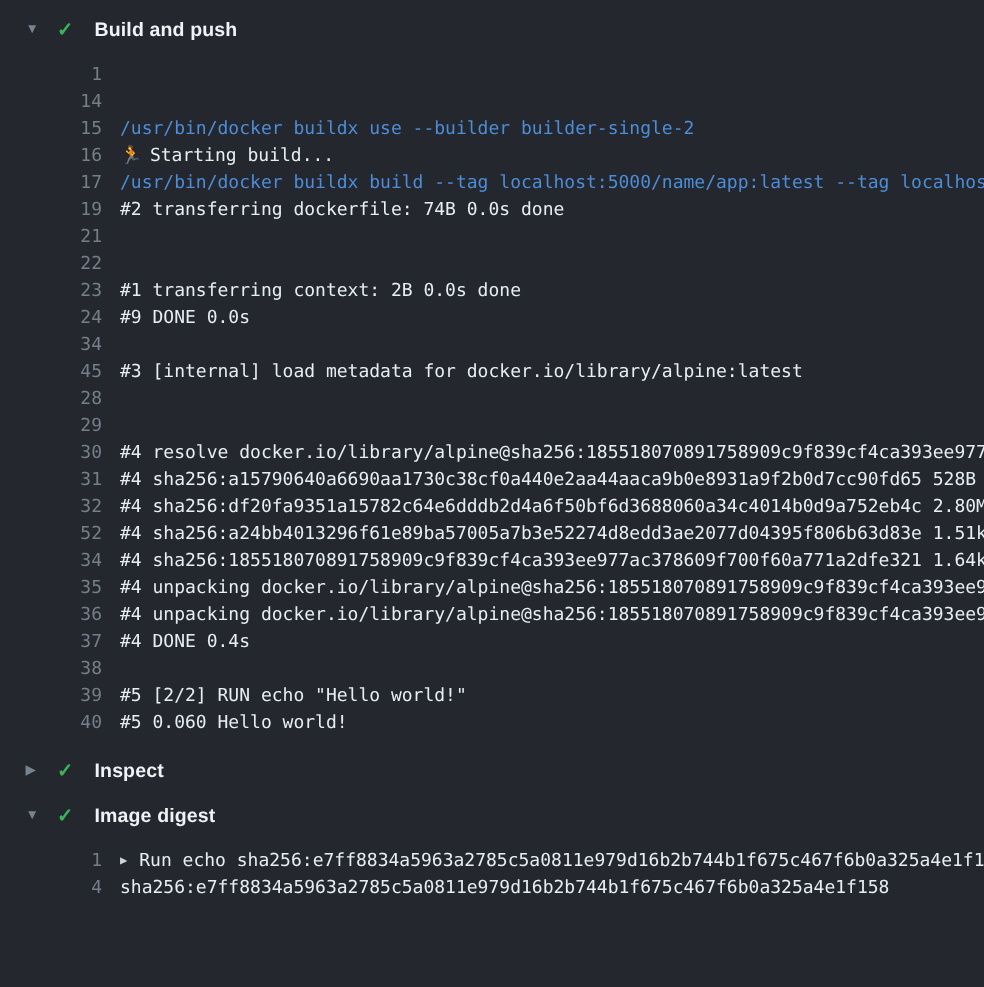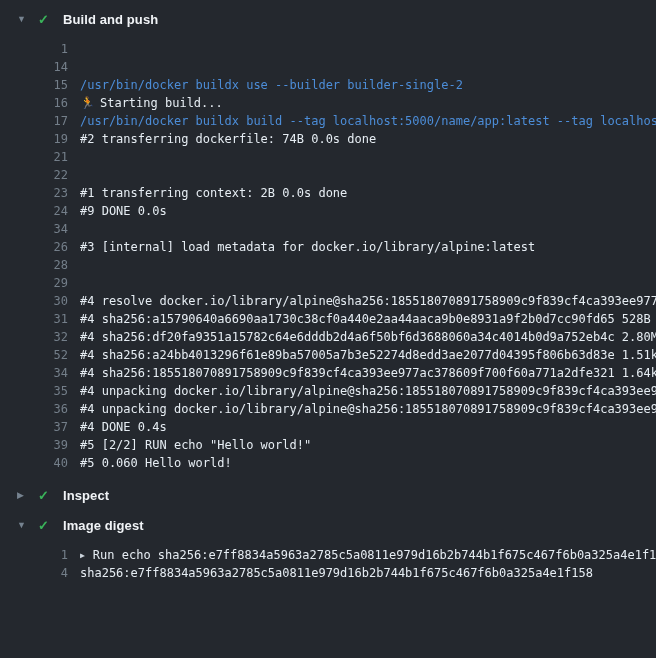--- a/index.html
+++ b/index.html
@@ -137,21 +137,21 @@
     <span class="num">24</span>
     <span class="content"><span class="text">#9 DONE 0.0s</span></span>
   </div>
 
   <div class="line">
     <span class="num">34</span>
     <span class="content"><span class="text"></span></span>
   </div>
 
   <div class="line">
-    <span class="num">26</span>
+    <span class="num">45</span>
     <span class="content"><span class="text">#3 [internal] load metadata for docker.io/library/alpine:latest</span></span>
   </div>
 
 
   <div class="line">
     <span class="num">28</span>
     <span class="content"><span class="text"></span></span>
   </div>
 
   <div class="line">
@@ -191,20 +191,24 @@
   <div class="line">
     <span class="num">36</span>
     <span class="content"><span class="text">#4 unpacking docker.io/library/alpine@sha256:185518070891758909c9f839cf4ca393ee977a</span></span>
   </div>
 
   <div class="line">
     <span class="num">37</span>
     <span class="content"><span class="text">#4 DONE 0.4s</span></span>
   </div>
 
+  <div class="line">
+    <span class="num">38</span>
+    <span class="content"><span class="text"></span></span>
+  </div>
 
   <div class="line">
     <span class="num">39</span>
     <span class="content"><span class="text">#5 [2/2] RUN echo "Hello world!"</span></span>
   </div>
 
   <div class="line">
     <span class="num">40</span>
     <span class="content"><span class="text">#5 0.060 Hello world!</span></span>
   </div>

